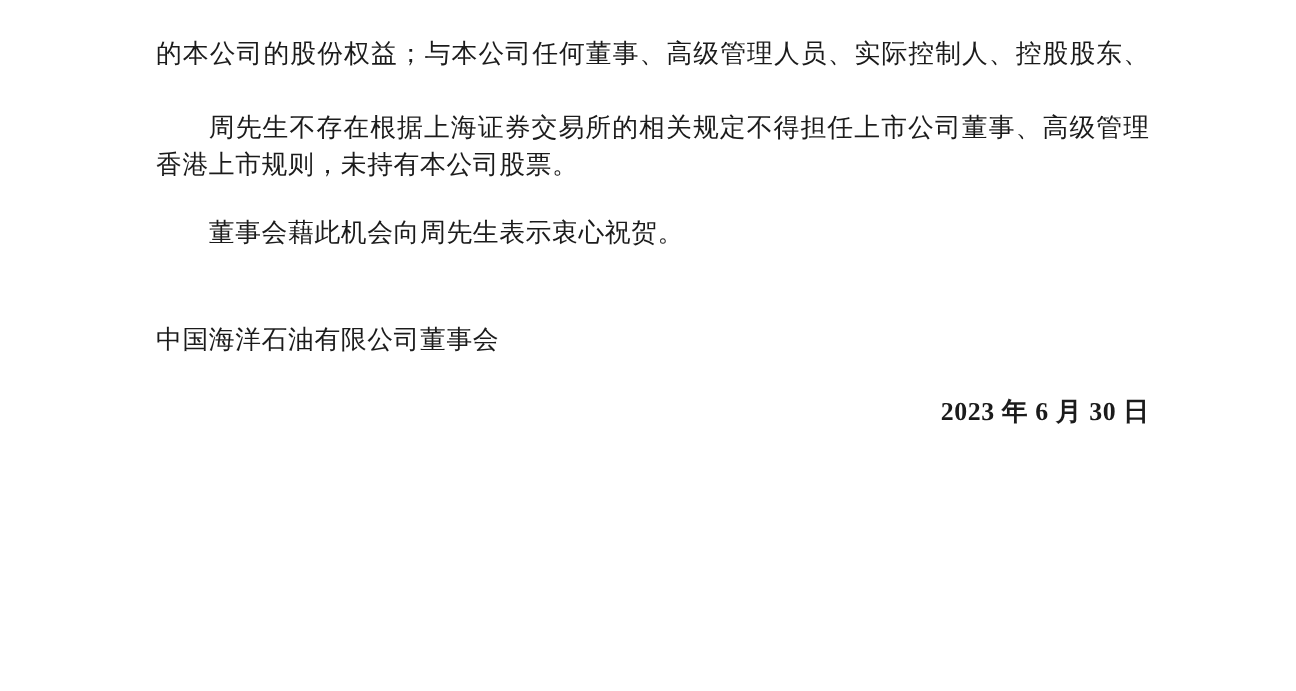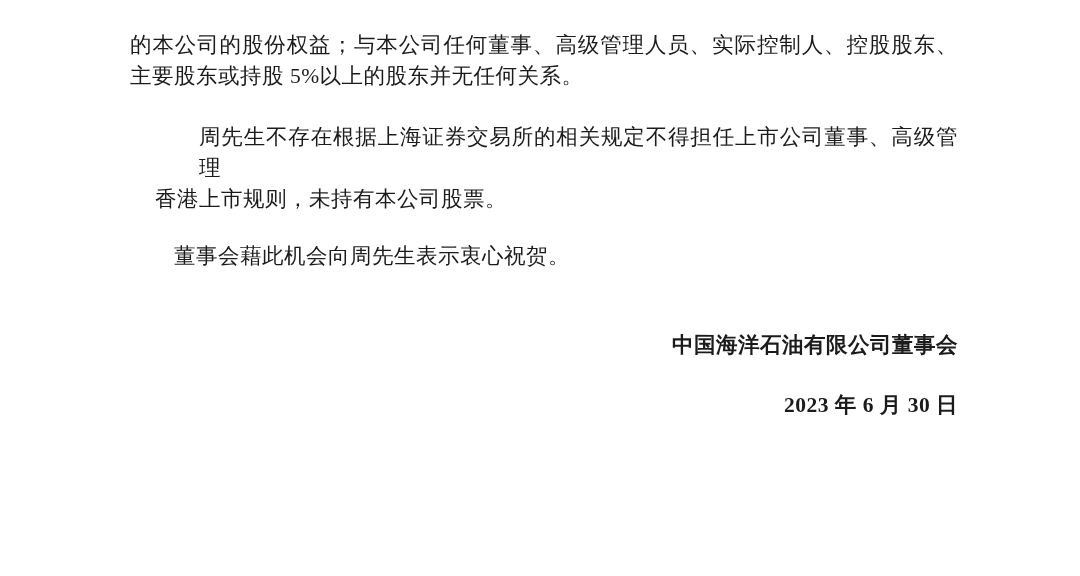--- a/index.html
+++ b/index.html
@@ -21,52 +21,50 @@
     padding: 30px 122px 0 130px;
     font-family: "Liberation Serif", "DejaVu Serif", serif;
     font-size: 21.5px;
     line-height: 31px;
     color: #1b1b1b;
     letter-spacing: 0.5px;
   }
   .para { margin: 0; }
   .para-1 { margin-bottom: 30px; }
   .para-2 { margin-bottom: 26px; }
-  .para-3 { margin-bottom: 26px; margin-left: 25px; }
+  .para-3 { margin-bottom: 26px; }
   .para-4 { margin-bottom: 58px; }
   .line {
     white-space: normal;
   }
   .line.just {
     text-align: justify;
     text-align-last: justify;
     text-justify: inter-ideograph;
   }
   .line.indent {
     padding-left: 44px;
   }
   .sig-line {
-    text-align: right;
-    font-weight: bold;
+    font-weight: normal;
     margin-bottom: 29px;
   }
   .date-line {
     text-align: right;
     font-weight: bold;
   }
 </style>
 </head>
 <body>
 
 <div class="page">
   <div class="content">
 
     <div class="para para-1">
       <div class="line just">的本公司的股份权益；与本公司任何董事、高级管理人员、实际控制人、控股股东、</div>
-      <div class="line">主要股东或持股 5%以上的股东并无任何关系。</div>
     </div>
 
 
     <div class="para para-3">
       <div class="line just indent">周先生不存在根据上海证券交易所的相关规定不得担任上市公司董事、高级管理</div>
       <div class="line">香港上市规则，未持有本公司股票。</div>
     </div>
 
     <div class="para para-4">
       <div class="line indent">董事会藉此机会向周先生表示衷心祝贺。</div>

